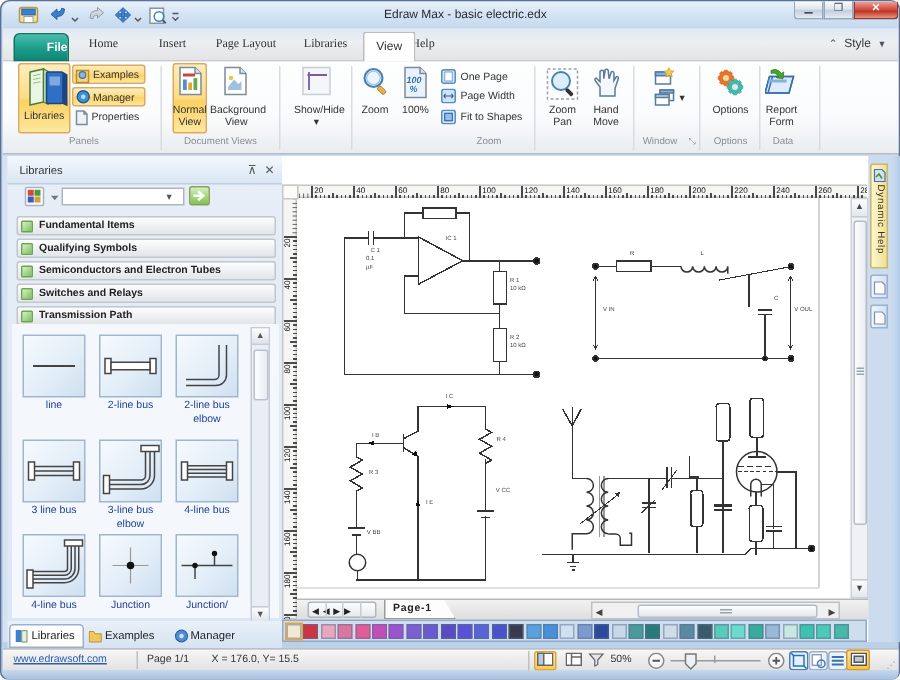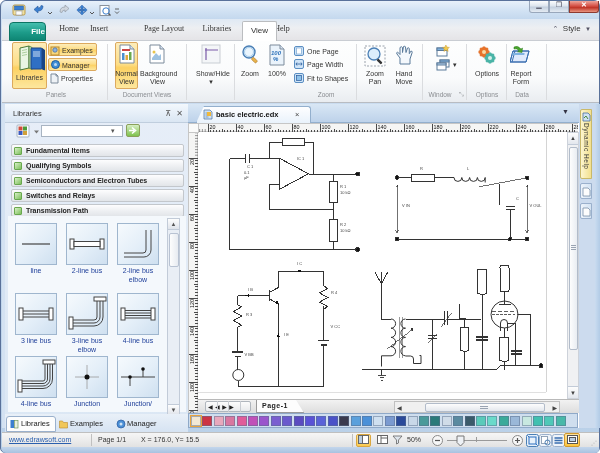--- a/index.html
+++ b/index.html
@@ -92,20 +92,21 @@
   background:linear-gradient(180deg,#e9f0f8 0%,#d6e3f2 100%); font-size:7.5px; color:#222; }
 #statusbar { position:absolute; left:1px; top:431px; width:597px; height:15px;
   background:linear-gradient(180deg,#f6f6f6 0%,#e2e2e2 100%); border-top:1px solid #bfbfbf; font-size:7px; color:#333; }
 #botframe { position:absolute; left:1px; top:446px; width:597px; height:6px;
   background:linear-gradient(180deg,#c3d6ec 0%,#a8c2e0 100%); border-radius:0 0 4px 4px; }
 </style>
 </head>
 <body>
 <div id="win">
   <div id="titlebar">
+    <div id="title">Edraw Max - basic electric.edx</div>
     <svg width="130" height="16" style="position:absolute;left:10px;top:1px;">
 
       <rect x="1" y="3" width="12" height="10" rx="1.5" fill="#f0e0a0" stroke="#b99a4a"></rect>
       <rect x="2.5" y="4" width="9" height="4" fill="#3a7fd0" stroke="#2a5a9a" stroke-width="0.5"></rect>
       <rect x="4" y="9" width="6" height="4" fill="#fdfdfd" stroke="#888" stroke-width="0.5"></rect>
 
       <path d="M22 11 q0 -5 5 -5 l0 -2 4 3.5 -4 3.5 0 -2 q-3 0 -3 2.5 z" fill="#3a7fd0" stroke="#2a5a9a" stroke-width="0.6" transform="translate(0,-1) scale(1,1) rotate(180 26.5 8)"></path>
       <path d="M36 10 l2 2 2-2" fill="none" stroke="#555" stroke-width="1"></path>
 
       <path d="M46 11 q0 -5 5 -5 l0 -2 4 3.5 -4 3.5 0 -2 q-3 0 -3 2.5 z" fill="#cfd6de" stroke="#8a929c" stroke-width="0.6" transform="translate(2,-1)"></path>
@@ -125,21 +126,21 @@
         <div class="winglyph">❐</div>
       </div>
     <div id="btncls" class="winbtn">
         <div class="winglyph">✕</div>
       </div>
   </div>
   <div id="tabrow">
     <div class="botline"></div>
     <div id="filetab">File</div>
     <div class="rtab" style="left:53px;width:28px;">Home</div>
-    <div class="rtab" style="left:84px;width:26px;">Insert</div>
+    <div class="rtab" style="left:100px;width:26px;">Insert</div>
     <div class="rtab" style="left:116px;width:52px;margin-left:20px;">Page Layout</div>
     <div class="rtab" style="left:196px;width:38px;">Libraries</div>
     <div id="tabview">View</div>
     <div class="rtab" style="left:267px;width:26px;">Help</div>
     <div id="styleblk"><span style="font-size:7px;color:#556;">⌃</span>&nbsp; Style &nbsp;<span style="font-size:6px;color:#556;">▼</span></div>
   </div>
   <div id="ribbon">
 
     <div class="abs rbtn-hl" style="left:10px;top:1px;width:35px;height:47px;">
       <svg width="33" height="30" style="position:absolute;left:1px;top:1px;">
@@ -375,32 +376,20 @@
         <div class="tlabel" style="left:54px;top:184px;">Junction</div>
         <div class="tlabel" style="left:105px;top:184px;">Junction/</div>
       </div>
       <div id="gridscroll">
         <div class="abs" style="left:0px;top:0px;width:11px;height:11px;background:linear-gradient(180deg,#fdfdfd,#dfe3ea);border-bottom:1px solid #c2cbd8;font-size:6px;color:#555;text-align:center;line-height:10px;">▲</div>
         <div class="abs" style="left:0.5px;top:14px;width:10px;height:34px;background:linear-gradient(90deg,#fdfdfd,#e7ebf1);border:1px solid #b8c2d2;border-radius:2px;"></div>
         <div class="abs" style="left:0px;bottom:0px;width:11px;height:11px;background:linear-gradient(180deg,#fdfdfd,#dfe3ea);border-top:1px solid #c2cbd8;font-size:6px;color:#555;text-align:center;line-height:11px;">▼</div>
       </div>
     </div>
     <div id="docarea">
-      <div id="doctabbar">
-        <div id="doctab">
-          <svg width="10" height="11" style="position:absolute;left:6px;top:2px;">
-              <path d="M1 1 h6 l2 2 v7 h-8 z" fill="#cfe2f4" stroke="#5a7fa8" stroke-width="0.8"></path>
-              <path d="M2.5 4 h5 M2.5 6 h5 M2.5 8 h3" stroke="#5a7fa8" stroke-width="0.7"></path>
-              <rect x="4" y="3" width="4" height="4" fill="#f0b83a"></rect>
-            </svg>
-          <span style="position:absolute;left:19px;top:3px;">basic electric.edx</span>
-          <span style="position:absolute;left:98px;top:3px;font-weight:normal;color:#444;">×</span>
-        </div>
-        <div class="abs" style="right:10px;top:4px;font-size:7px;color:#334;">▼</div>
-      </div>
       <div id="hruler">
         <svg width="380" height="9" style="position:absolute;left:-1px;top:-1px;">
           <g id="hticks">
               <line x1="10" y1="1" x2="10" y2="10" stroke="#4a4a4a" stroke-width="1" shape-rendering="crispEdges"></line>
               <text x="11.5" y="5.8" font-size="5.4" fill="#111" font-family="Liberation Sans">20</text>
               <line x1="12.8" y1="7" x2="12.8" y2="10" stroke="#4a4a4a" stroke-width="1" shape-rendering="crispEdges"></line>
               <line x1="15.6" y1="7" x2="15.6" y2="10" stroke="#4a4a4a" stroke-width="1" shape-rendering="crispEdges"></line>
               <line x1="18.4" y1="7" x2="18.4" y2="10" stroke="#4a4a4a" stroke-width="1" shape-rendering="crispEdges"></line>
               <line x1="21.2" y1="7" x2="21.2" y2="10" stroke="#4a4a4a" stroke-width="1" shape-rendering="crispEdges"></line>
               <line x1="24" y1="5.5" x2="24" y2="10" stroke="#4a4a4a" stroke-width="1" shape-rendering="crispEdges"></line>

